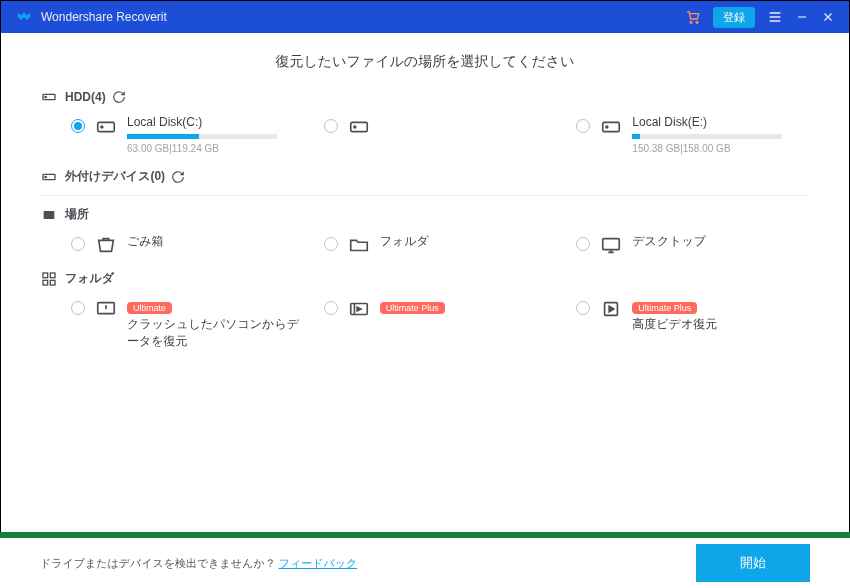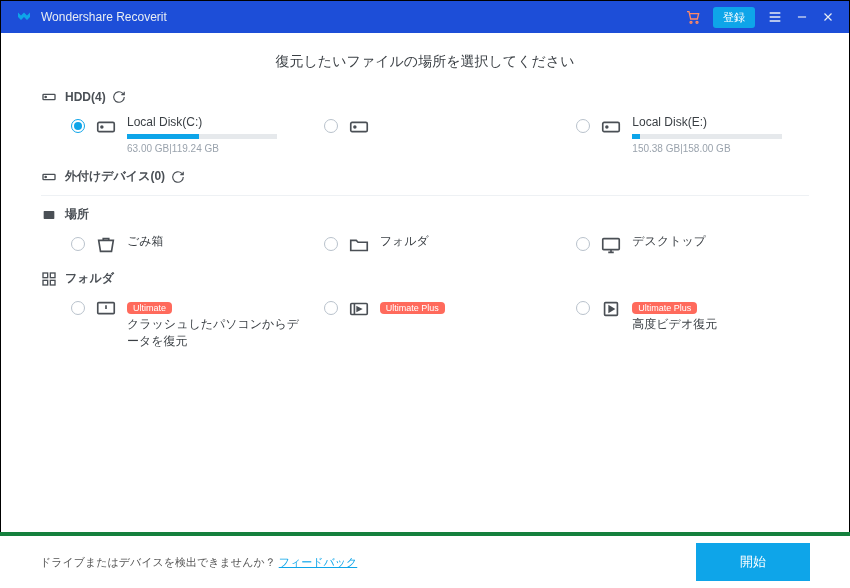--- a/index.html
+++ b/index.html
@@ -20,21 +20,21 @@
 .radio.selected { border-color: #0ea5e9; }
 .radio.selected::after { content: ""; position: absolute; inset: 2px; background: #0ea5e9; border-radius: 50%; }
 .item-icon { width: 22px; height: 22px; flex-shrink: 0; margin-top: 1px; }
 .item-body { flex: 1; }
 .item-label { font-size: 12px; color: #3a3f44; }
 .bar { width: 150px; height: 5px; background: #e6e9ec; margin: 5px 0 4px; position: relative; }
 .bar-fill { height: 100%; background: #0ea5e9; }
 .item-sub { font-size: 10px; color: #9aa3ad; }
 .badge { display: inline-block; background: #ff6a5c; color: #fff; font-size: 9px; padding: 1px 6px; border-radius: 4px; margin-bottom: 2px; }
 .divider { border: none; border-top: 1px solid #eef1f4; margin: 10px 0; }
-.footer { position: absolute; bottom: 0; left: 0; right: 0; height: 56px; border-top: 4px solid #15803d; display: flex; align-items: center; padding: 0 40px; background: #fff; }
+.footer { position: absolute; bottom: 0; left: 0; right: 0; height: 56px; border-top: 6px solid #15803d; display: flex; align-items: center; padding: 0 40px; background: #fff; }
 .footer-text { font-size: 11px; color: #555; }
 .footer-link { color: #0ea5e9; text-decoration: underline; cursor: pointer; }
 .start-btn { margin-left: auto; background: #0ea5e9; color: #fff; padding: 10px 44px; font-size: 13px; cursor: pointer; border: none; }
 svg { display: block; }
 </style>
 </head>
 <body>
 
 <div class="titlebar">
   <span class="logo">

